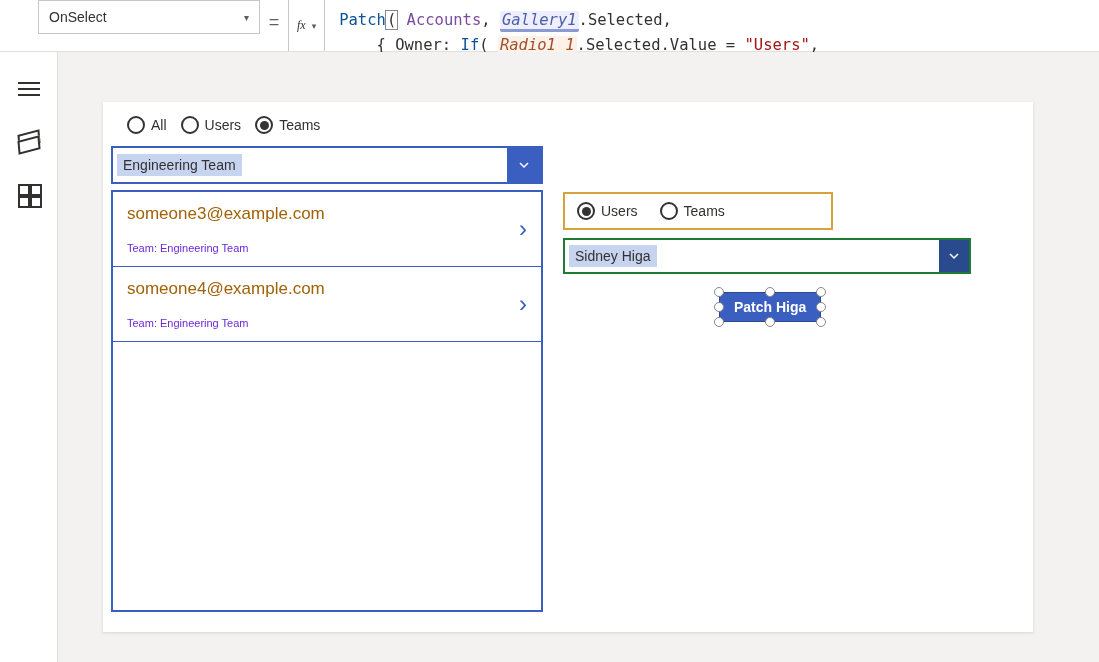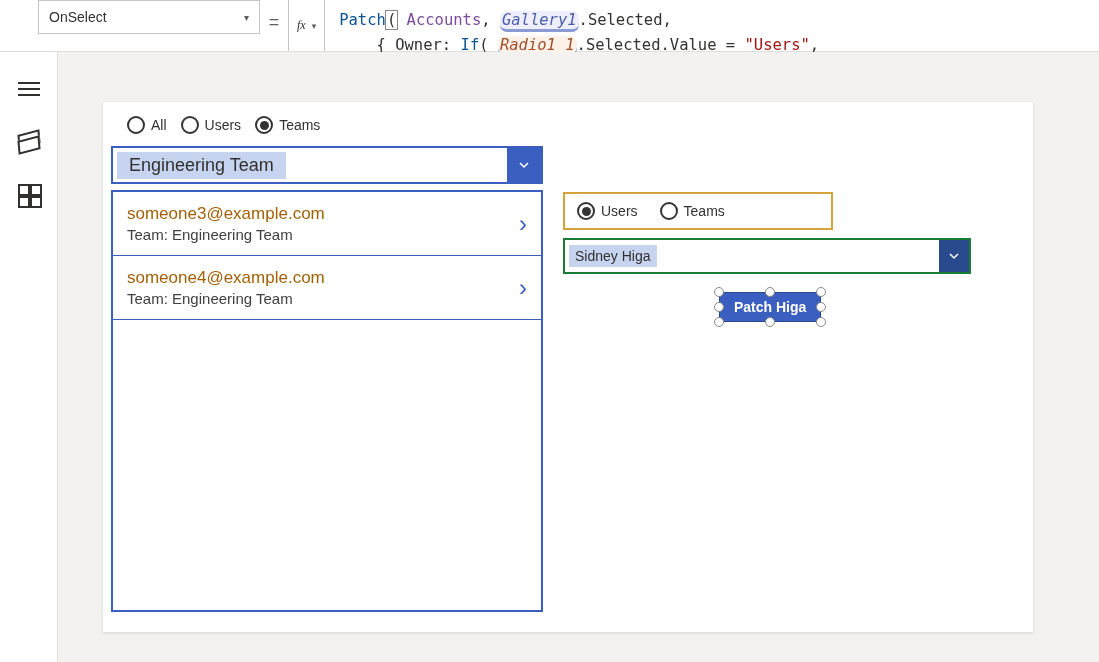--- a/index.html
+++ b/index.html
@@ -11,21 +11,21 @@
     .prop-selector { width: 260px; height: 40px; display: flex; align-items: flex-start; padding: 0 0 0 38px; }
     .prop-dropdown { display:flex; align-items:center; justify-content:space-between; width: 230px; height:34px; border:1px solid #c8c6c4; padding:0 10px; font-size:14px; background:#fff; }
     .prop-dropdown .chev { font-size:10px; color:#605e5c; }
     .eq { width:28px; text-align:center; font-size:18px; color:#605e5c; padding-top:12px; }
     .fx-box { display:flex; align-items:center; gap:6px; border:1px solid #c8c6c4; border-top:none; border-bottom:none; height:51px; padding:0 8px; }
     .fx-box .fx { font-style:italic; font-family: 'Segoe UI', cursive; font-size:12px; }
     .fx-box .chev { font-size:9px; color:#605e5c; }
     .formula { flex:1; padding:8px 14px 0; font-family: Consolas, monospace; font-size:15.5px; line-height:1.6; white-space:pre; overflow:hidden; position:relative; }
     .tok-fn { color:#0b5394; }
     .tok-global { color:#7b4b9e; }
-    .tok-ref { font-style:italic; font-family: Consolas, monospace; padding: 0 2px; border-radius:7px; }
+    .tok-ref { font-style:italic; font-family: Consolas, monospace; padding: 0 2px; border-radius:2px; }
     .ref-gallery { color:#4b5ea7; border-bottom:3px solid #8a9bd4; background:#eef; }
     .ref-radio { color:#a24f2e; border-bottom:1px solid #0369a1; background:#fdf1e8; }
     .ref-cb2 { color:#3a6b3a; border-bottom:3px solid #6fa36f; background:#edf7ed; }
     .ref-cb3 { color:#7a3d7a; border-bottom:3px solid #b06fb0; background:#f7edf7; }
     .tok-str { color:#a31515; }
     .paren-hl { outline:1px solid #888; padding:0 1px; }
 
     
     .fmt-bar { position:absolute; top:120px; left:384px; right:0; height:40px; display:flex; align-items:center; gap:28px; padding:0 30px; background:#fff; border-top:1px solid #e1dfdd; border-bottom:1px solid #e1dfdd; z-index:5; }
     .fmt-btn { display:flex; align-items:center; gap:10px; font-size:15px; color:#323130; cursor:pointer; }
@@ -51,28 +51,28 @@
     .canvas { width:100%; max-width:930px; height:100%; background:#fff; position:relative; box-shadow:0 1px 3px rgba(0,0,0,.12); }
     
     
     .left-panel { position:absolute; left:8px; top:8px; width:432px; bottom:8px; }
     .radio-row { display:flex; align-items:center; gap:14px; padding:6px 16px 12px; font-size:14px; }
     .radio { display:flex; align-items:center; gap:6px; }
     .r-outer { width:18px; height:18px; border:2px solid #333; border-radius:50%; display:flex; align-items:center; justify-content:center; }
     .r-inner { width:9px; height:9px; background:#333; border-radius:50%; }
     
     .combo1 { margin:0 0 6px; height:38px; border:2px solid #3b5fc0; background:#fff; display:flex; align-items:center; padding:0 0 0 4px; }
-    .combo1 .chip { background:#c7d4ef; padding:3px 12px; font-size:18px; }
+    .combo1 .chip { background:#c7d4ef; padding:3px 6px; font-size:14px; }
     .combo1 .dd { margin-left:auto; width:34px; height:100%; background:#3b5fc0; display:flex; align-items:center; justify-content:center; color:#fff; }
     
     .gallery { border:2px solid #3b5fc0; height: calc(100% - 92px); background:#fff; }
     .g-item { border-bottom:1px solid #3b5fc0; padding:12px 14px; display:flex; align-items:center; }
     .g-item .txt { flex:1; }
     .g-item .email { font-size:17px; color:#a16207; }
-    .g-item .team { font-size:15px; color:#404040; margin-top:2px; }
+    .g-item .team { font-size:11px; color:#6d28d9; margin-top:18px; }
     .g-item .arrow { color:#3b5fc0; font-size:24px; font-weight:100; }
 
     
     .right-panel { position:absolute; left:460px; top:90px; right:20px; }
     .radio-box { border:2px solid #d6a23a; padding:8px 12px; display:flex; gap:22px; font-size:14px; width:270px; }
     .combo2 { margin-top:8px; height:36px; border:2px solid #1e7b34; display:flex; align-items:center; padding:0 0 0 4px; width:408px; }
     .combo2 .chip { background:#c7d4ef; padding:3px 6px; font-size:14px; }
     .combo2 .dd { margin-left:auto; width:30px; height:100%; background:#2a4a8e; display:flex; align-items:center; justify-content:center; color:#fff; }
     
     

